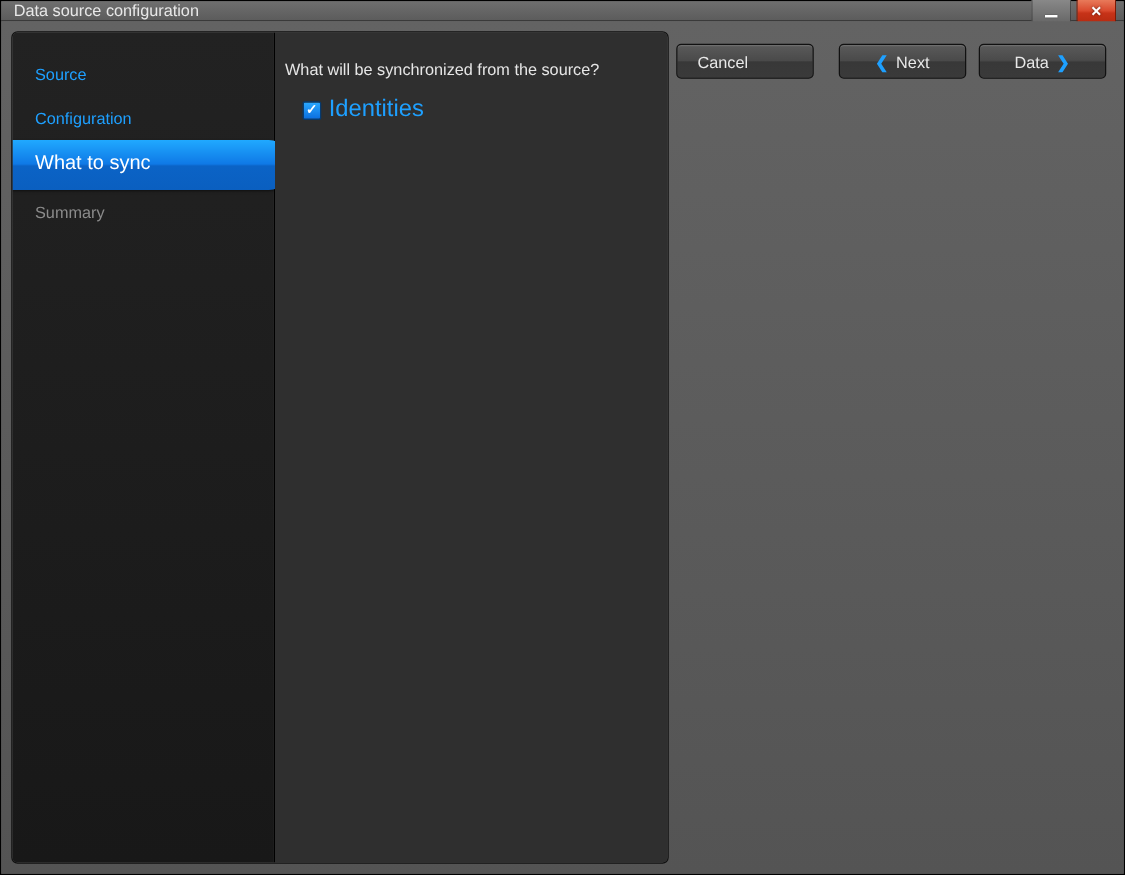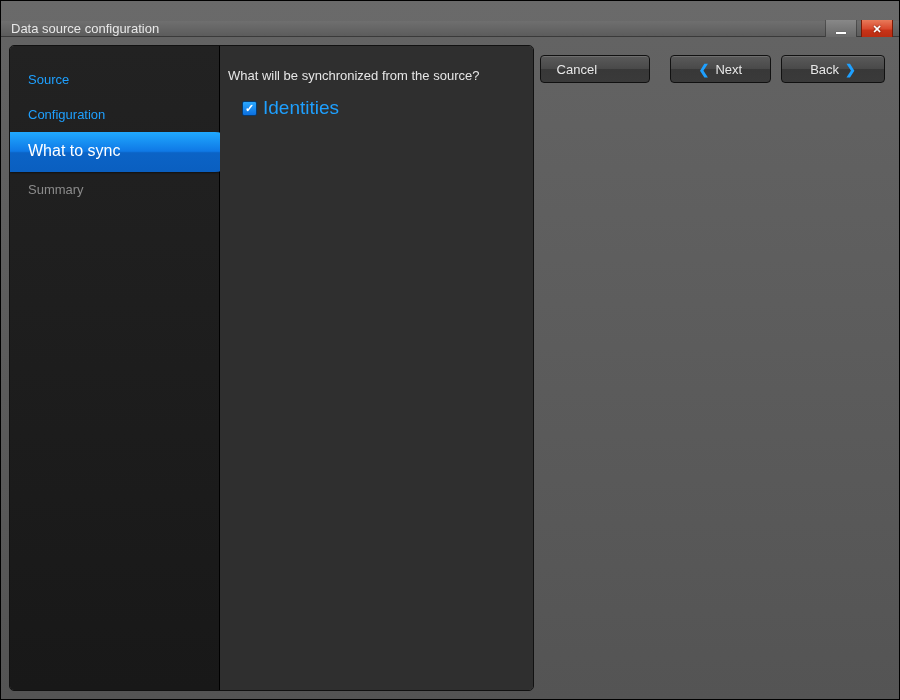--- a/index.html
+++ b/index.html
@@ -18,21 +18,20 @@
   
   .titlebar {
     height: 16px;
     background: linear-gradient(#6f6f6f, #5c5c5c);
     display: flex; align-items: center;
     padding: 0 0 0 10px;
     color: #e8e8e8;
     font-size: 13px;
     border-bottom: 1px solid #3a3a3a;
     flex-shrink: 0;
-    margin-top: 20px;
   }
   .titlebar .title { flex: 1; }
   .win-controls { display: flex; height: 100%; }
   .win-btn {
     width: 32px; height: 20px;
     margin-top: -1px;
     display: flex; align-items: center; justify-content: center;
     border: 1px solid rgba(0,0,0,0.4);
     border-top: none;
     background: linear-gradient(#888, #666);
@@ -180,19 +179,19 @@
     <div class="footer">
       <div class="btn cancel">
         <span>Cancel</span>
       </div>
       <div class="spacer"></div>
       <div class="btn">
         <span class="chev">❮</span>
         <span>Next</span>
       </div>
       <div class="btn">
-        <span>Back</span>
+        <span>Data</span>
         <span class="chev">❯</span>
       </div>
     </div>
   </div>
 
 </div>
 
 </body></html>

